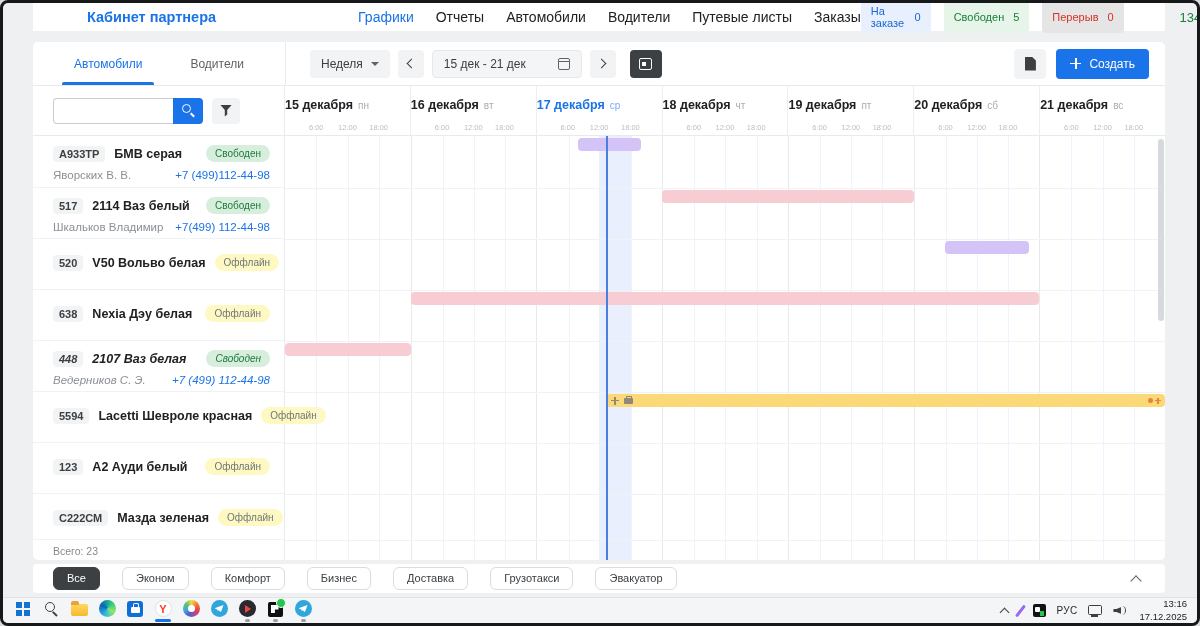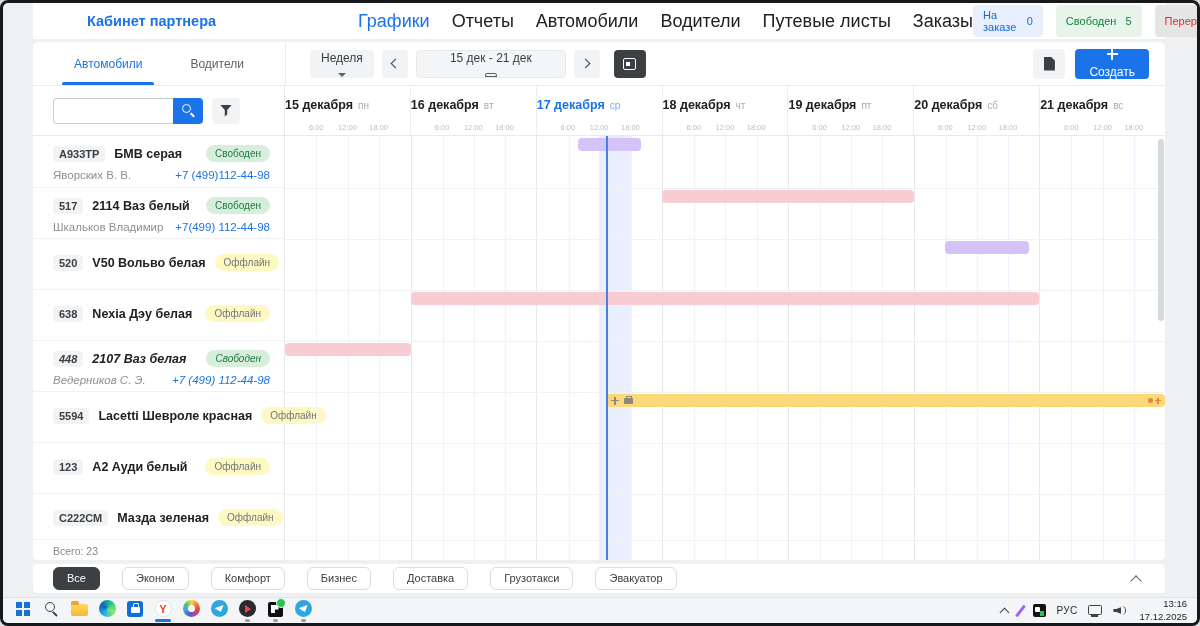--- a/index.html
+++ b/index.html
@@ -1,25 +1,25 @@
 <!DOCTYPE html>
 <html><head>
 <meta charset="utf-8">
 <style>
   html,body{margin:0;padding:0;background:#d9dbde;font-family:"Liberation Sans",sans-serif;}
   *{box-sizing:border-box;}
   .screen{position:relative;width:1200px;height:626px;border:3px solid #17181a;border-radius:8px;
           background:#eef0f2;overflow:hidden;font-family:"Liberation Sans",sans-serif;}
 
   
-  .app-header{position:absolute;left:30px;right:32px;top:0;height:36px;background:#fff;
+  .app-header{position:absolute;left:30px;right:32px;top:0;height:28px;background:#fff;
               display:flex;align-items:center;padding:0 24px 0 54px;}
   .brand{color:#1a73e8;font-weight:700;font-size:14.5px;white-space:nowrap;cursor:pointer;}
   .main-nav{display:flex;gap:22px;margin-left:142px;}
-  .nav-item{font-size:18px;color:#202124;cursor:pointer;white-space:nowrap;}
+  .nav-item{font-size:14px;color:#202124;cursor:pointer;white-space:nowrap;}
   .nav-item.active{color:#1a73e8;}
   .header-right{margin-left:auto;display:flex;align-items:center;}
   .hbadges{display:flex;gap:13px;margin-right:56px;}
   .hbadge{display:flex;gap:9px;align-items:center;padding:4px 10px;border-radius:4px;font-size:11px;cursor:pointer;}
   .hbadge.blue{background:#e8f0fe;color:#1967d2;}
   .hbadge.green{background:#e6f4ea;color:#188038;}
   .hbadge.red{background:#e5e5e5;color:#d93025;}
   .balance{font-size:13px;color:#15803d;margin-right:14px;}
   .avatar{width:26px;height:26px;border-radius:50%;background:#dfe1e5;position:relative;overflow:hidden;cursor:pointer;}
   .avatar::before{content:"";position:absolute;top:5px;left:50%;transform:translateX(-50%);width:9px;height:9px;border-radius:50%;background:#fff;}
@@ -29,21 +29,21 @@
   
   .main-card{position:absolute;left:30px;right:32px;top:39px;height:518px;background:#fff;border-radius:5px;}
   .toolbar{position:relative;height:44px;border-bottom:1px solid #e9eaec;display:flex;align-items:center;}
   .tabs{width:252px;display:flex;justify-content:center;gap:40px;height:100%;align-items:center;flex:none;}
   .tab{font-size:12px;color:#5f6368;position:relative;height:100%;display:flex;align-items:center;cursor:pointer;padding:0 4px;}
   .tab.active{color:#1a73e8;}
   .tab.active::after{content:"";position:absolute;left:-8px;right:-8px;bottom:0;height:3px;background:#1a73e8;border-radius:2px 2px 0 0;}
   .tb-divider{width:1px;height:100%;background:#e9eaec;flex:none;}
   .controls{display:flex;align-items:center;gap:8px;margin-left:24px;}
   .btn{border:none;background:#f1f3f4;border-radius:4px;color:#3c4043;font-size:12px;cursor:pointer;
-       display:flex;align-items:center;justify-content:center;gap:8px;font-family:"Liberation Sans",sans-serif;flex-direction:column;}
+       display:flex;align-items:center;justify-content:center;gap:8px;font-family:"Liberation Sans",sans-serif;}
   .period{height:28px;padding:0 11px;}
   .nav-btn{height:28px;width:26px;}
   .date-field{height:28px;padding:0 11px;min-width:150px;justify-content:space-between;background:#f4f5f6;border:1px solid #e6e8ea;}
   .cal-dark{height:28px;width:32px;background:#3c4043;margin-left:6px;}
   .toolbar-right{margin-left:auto;display:flex;align-items:center;gap:10px;padding-right:16px;}
   .doc-btn{height:30px;width:32px;}
   .create-btn{height:30px;padding:0 14px;background:#1a73e8;color:#fff;font-size:12px;gap:8px;}
   .chev{width:7px;height:7px;border-left:1.7px solid #3c4043;border-bottom:1.7px solid #3c4043;display:inline-block;}
   .chev-left{transform:rotate(45deg);margin-left:2px;}
   .chev-right{transform:rotate(-135deg);margin-right:2px;}

